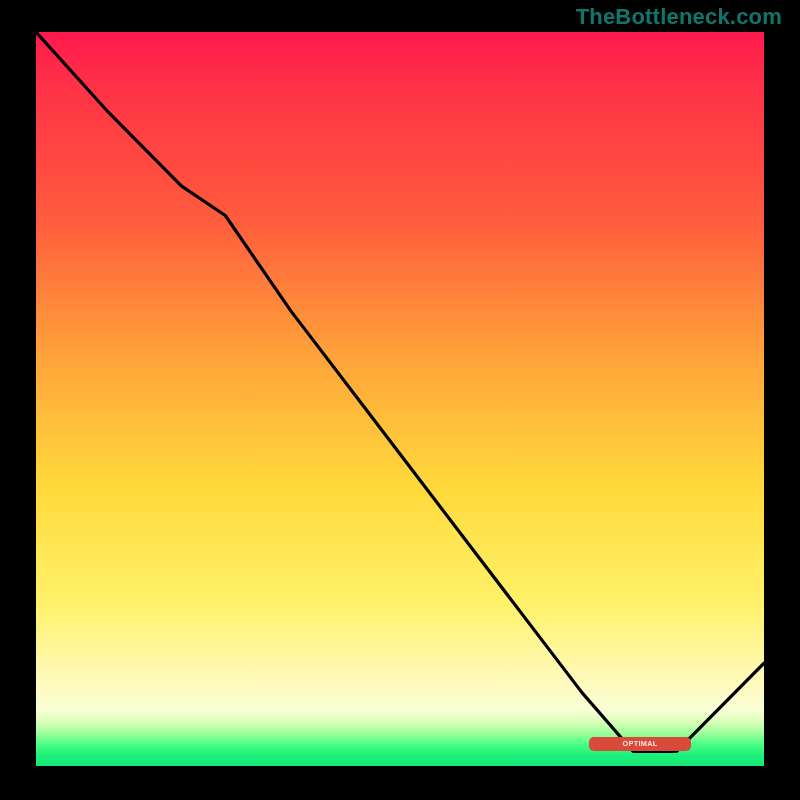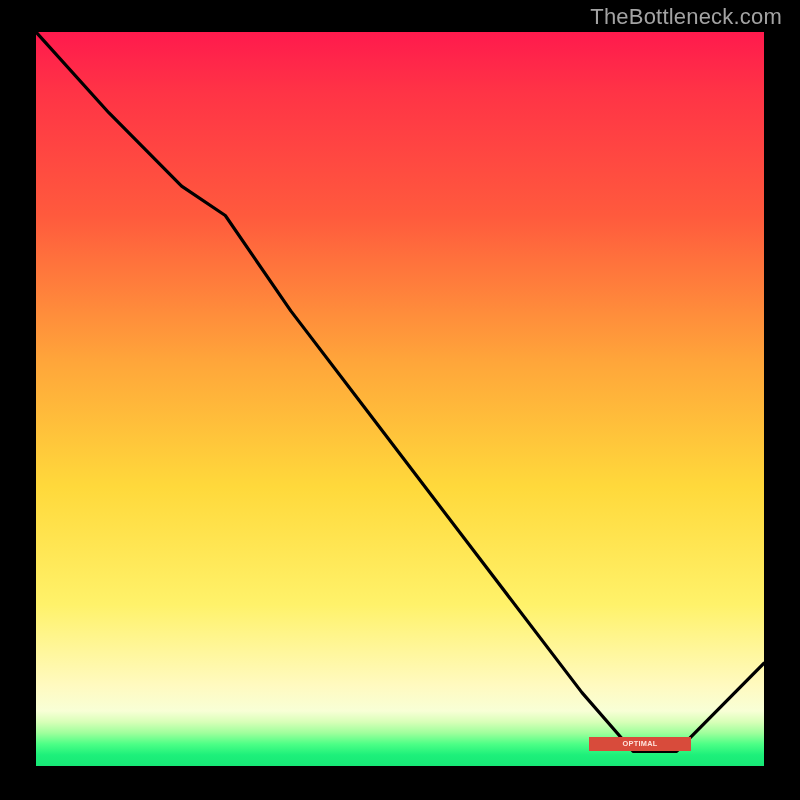--- a/index.html
+++ b/index.html
@@ -14,23 +14,23 @@
   .frame {
     position: relative;
     width: 800px;
     height: 800px;
     background: #000;
   }
   .watermark {
     position: absolute;
     top: 4px;
     right: 18px;
-    color: #a3a3a3;
+    color: #0f766e;
     font-size: 22px;
-    font-weight: 400;
+    font-weight: 700;
     letter-spacing: 0.2px;
     user-select: none;
   }
   
   .plot {
     position: absolute;
     left: 36px;
     top: 32px;
     width: 728px;
     height: 734px;
@@ -60,21 +60,21 @@
   
   svg.curve {
     position: absolute;
     inset: 0;
   }
   
   .marker {
     position: absolute;
     height: 14px;
     background: #d84b3b;
-    border-radius: 0;
+    border-radius: 5px;
     display: flex;
     align-items: center;
     justify-content: center;
   }
   .marker-text {
     color: #ffe3dc;
     font-size: 8px;
     font-weight: 700;
     letter-spacing: 0.3px;
     white-space: nowrap;

